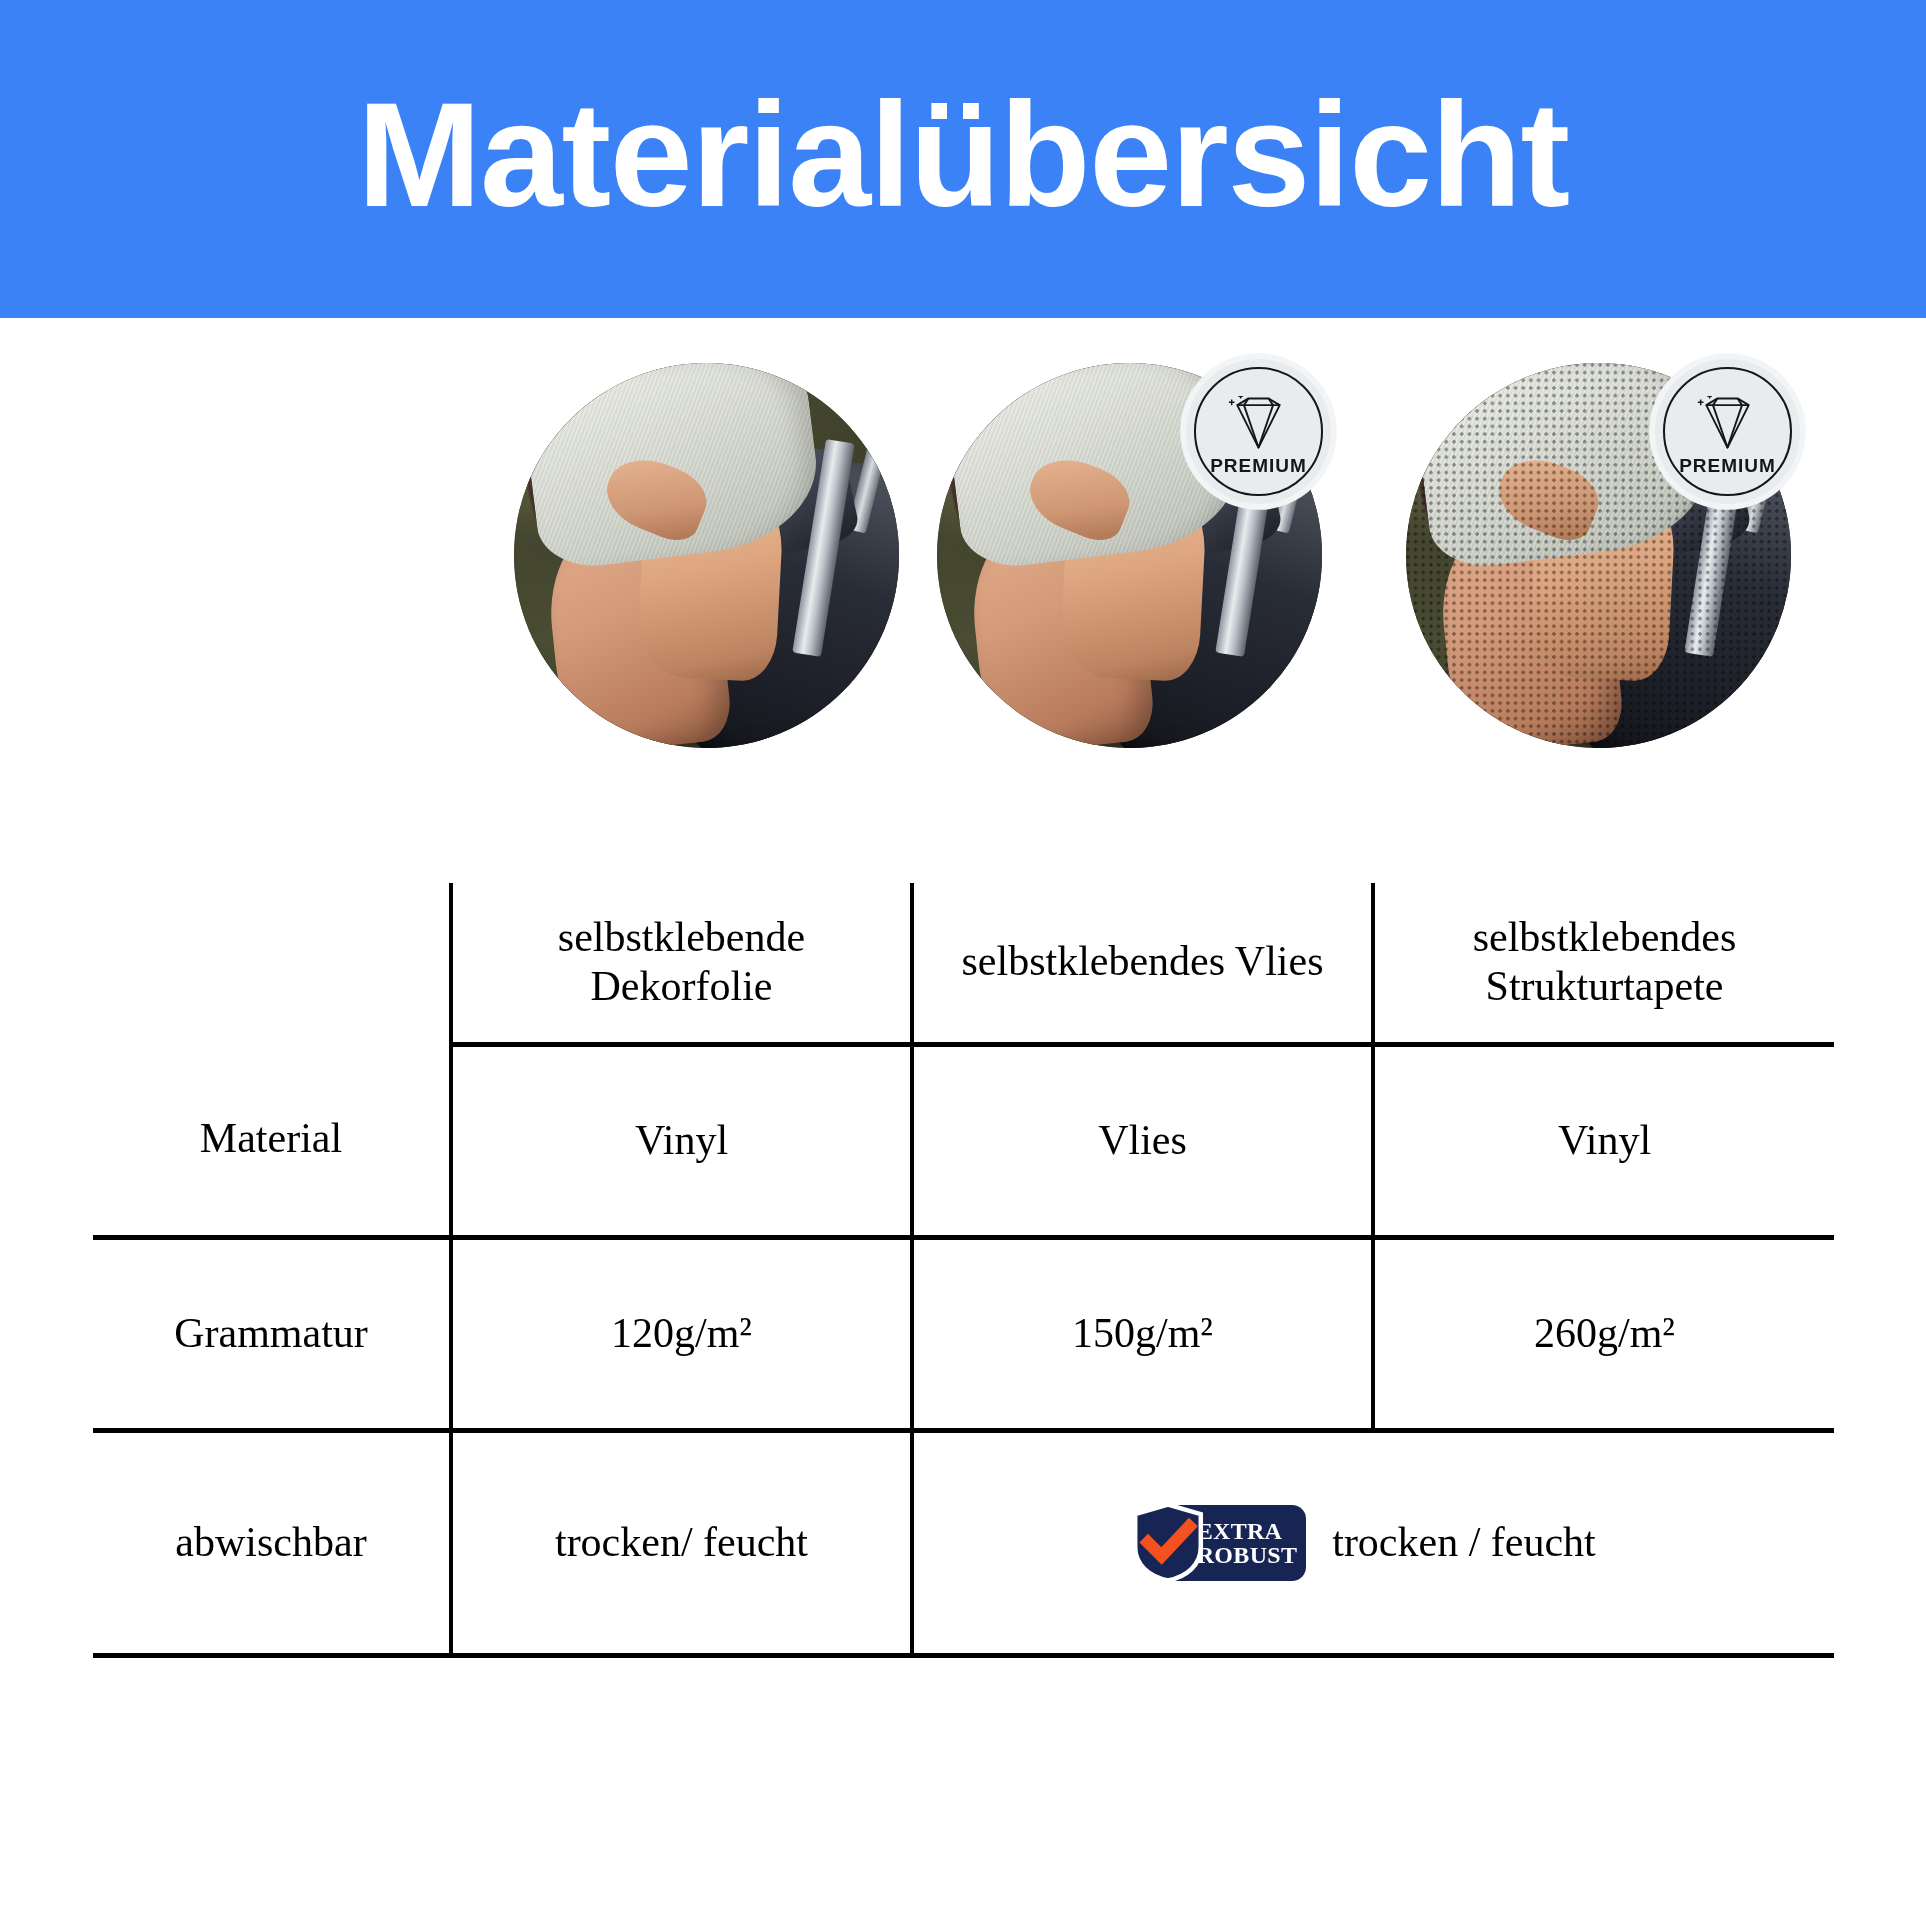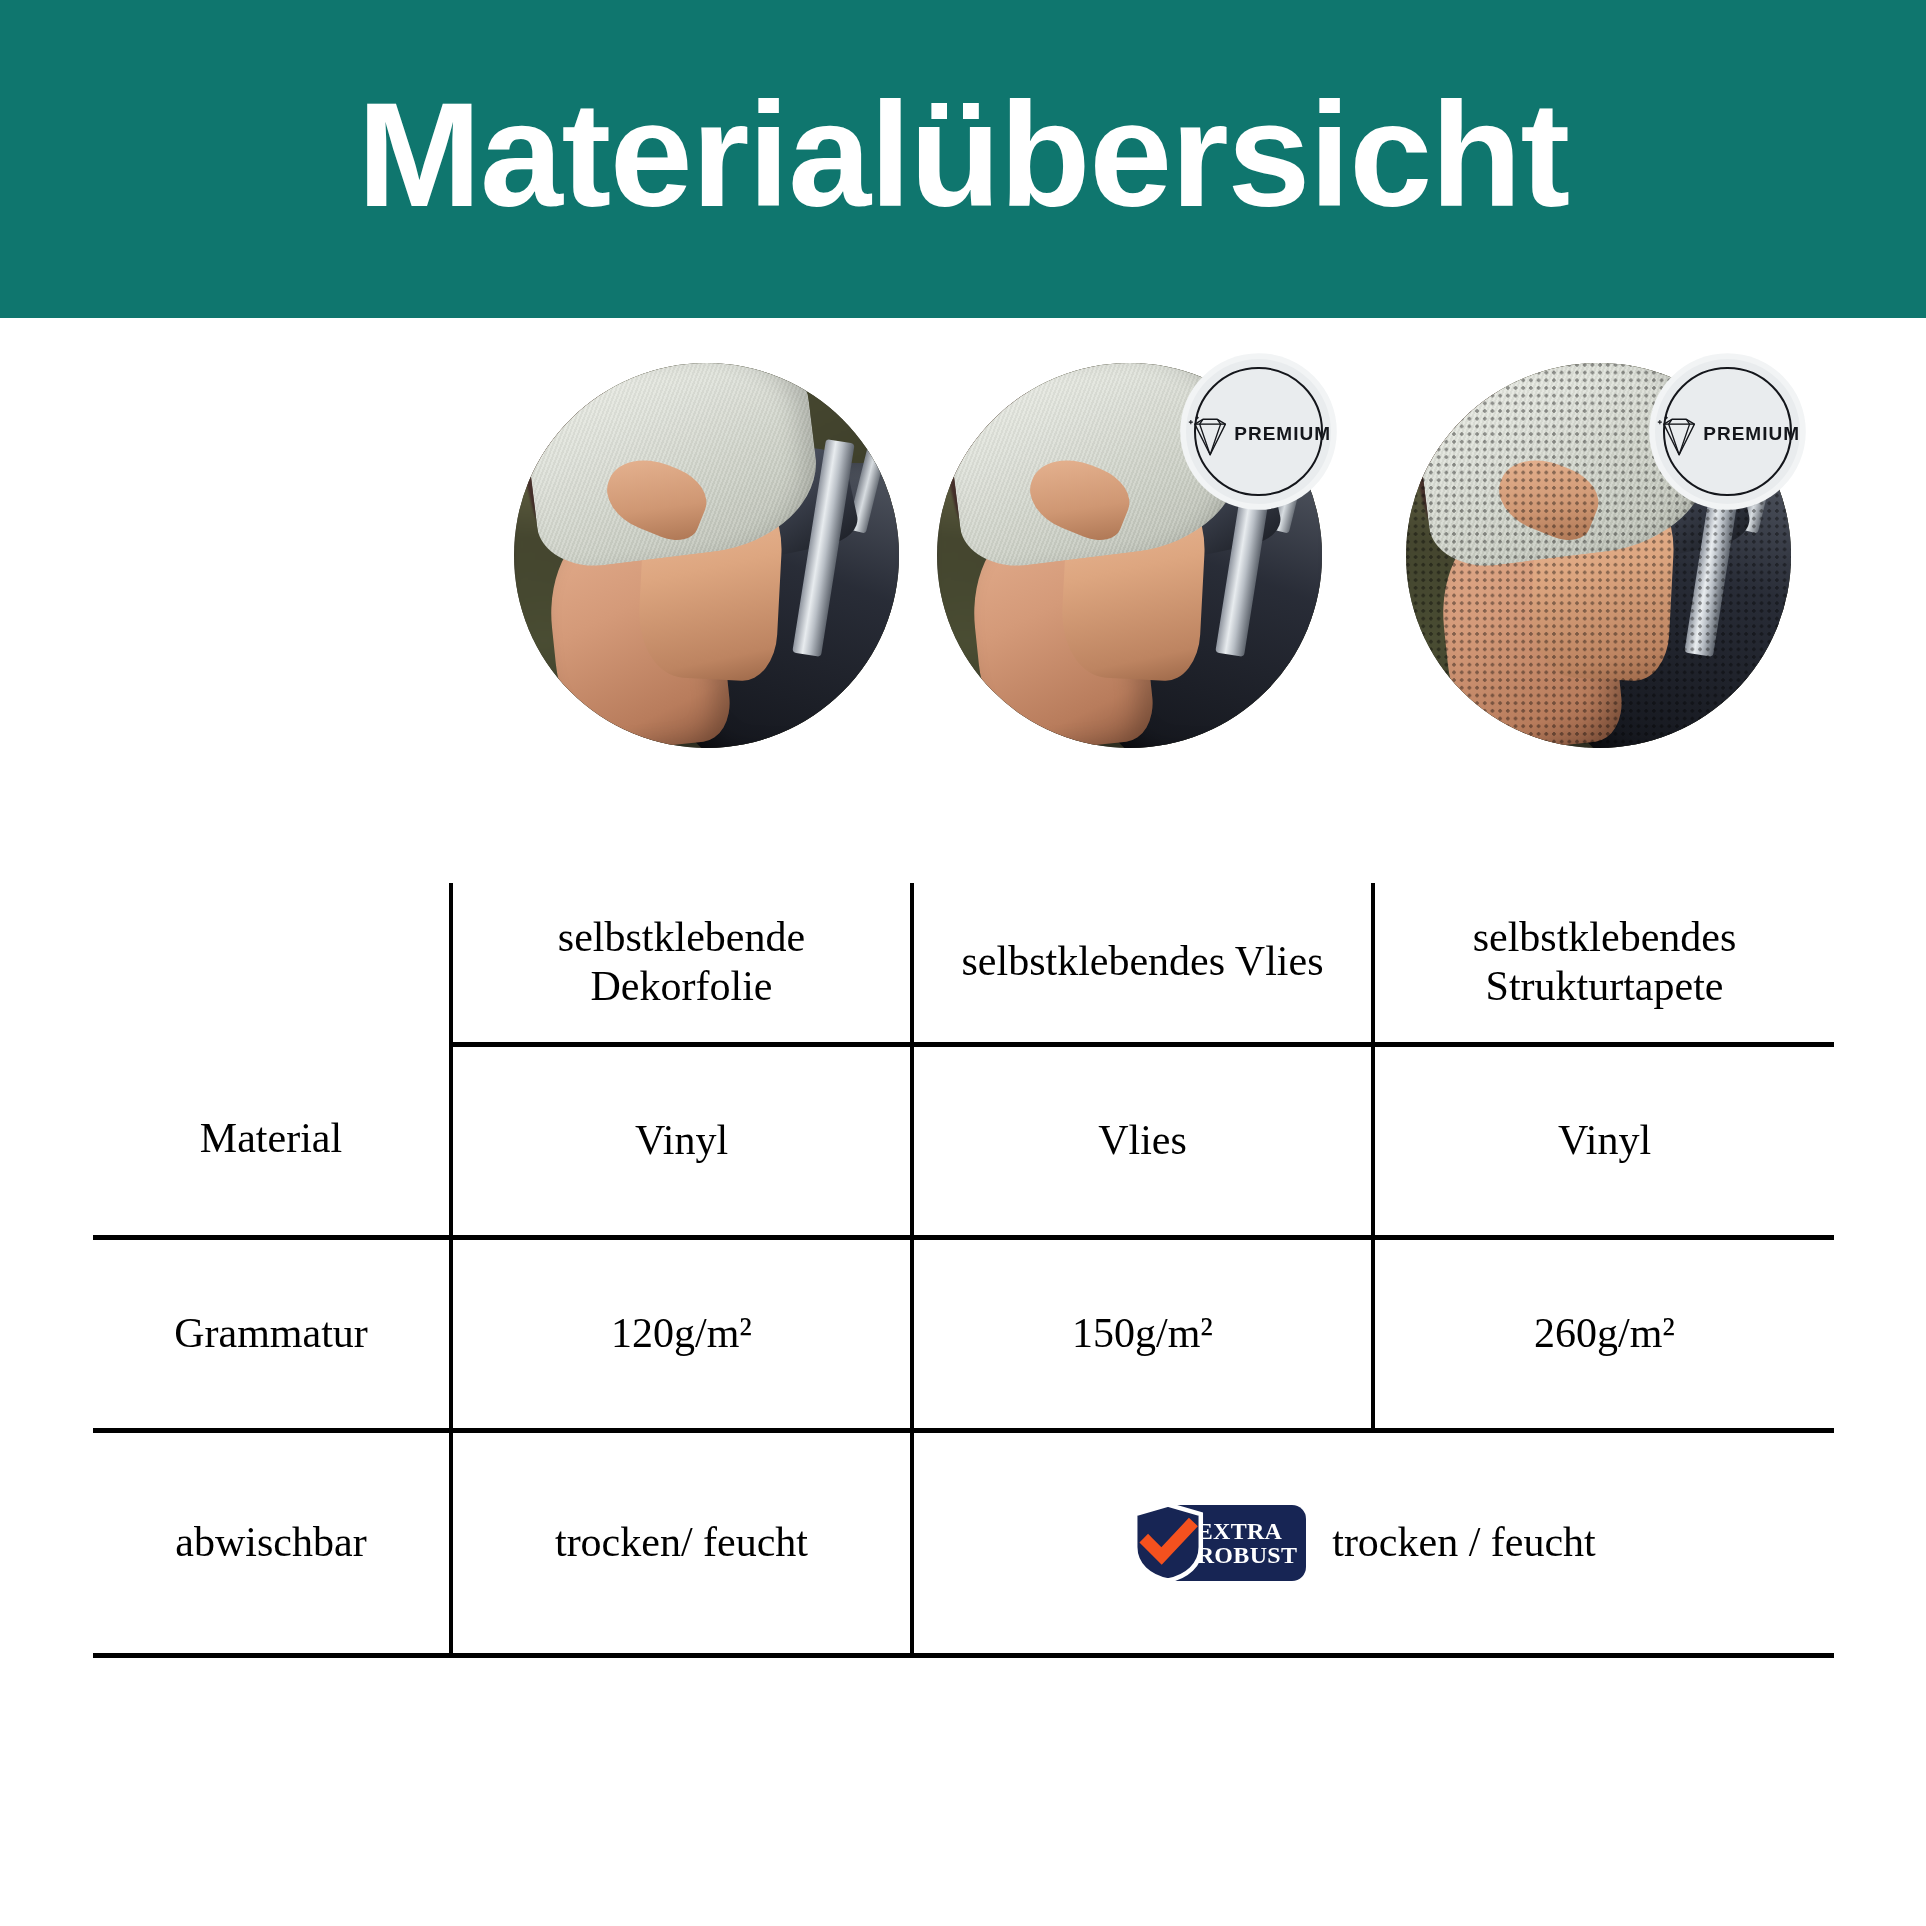--- a/index.html
+++ b/index.html
@@ -7,21 +7,21 @@
   body {
     background:#ffffff;
     font-family:"Liberation Sans", sans-serif;
     overflow:hidden;
     position:relative;
   }
 
   
   #header-banner{
     position:absolute; left:0; top:0; width:1926px; height:318px;
-    background:#0f766e;
+    background:#3b82f6;
     display:flex; align-items:center; justify-content:center;
   }
   #page-title{
     color:#ffffff;
     font-size:149px;
     font-weight:bold;
     letter-spacing:-1.3px;
     line-height:1;
     white-space:nowrap;
     transform:translateY(-5.1px);
@@ -129,21 +129,21 @@
     opacity:.95;
   }
 
   
   .premium-badge{
     position:absolute; right:-9px; top:-3.9px;
     width:145px; height:145px;
     border-radius:50%;
     background:#e9ecee;
     box-shadow:0 0 0 5.8px #f2f4f5;
-    display:flex; flex-direction:row;
+    display:flex; flex-direction:column;
     align-items:center; justify-content:center;
   }
   .premium-badge::before{
     content:""; position:absolute;
     inset:8.3px; border-radius:50%;
     border:2.6px solid #14161b;
   }
   .premium-diamond{ width:67px; height:54px; margin-top:10.3px; position:relative; z-index:2; }
   .premium-label{
     position:relative; z-index:2;

